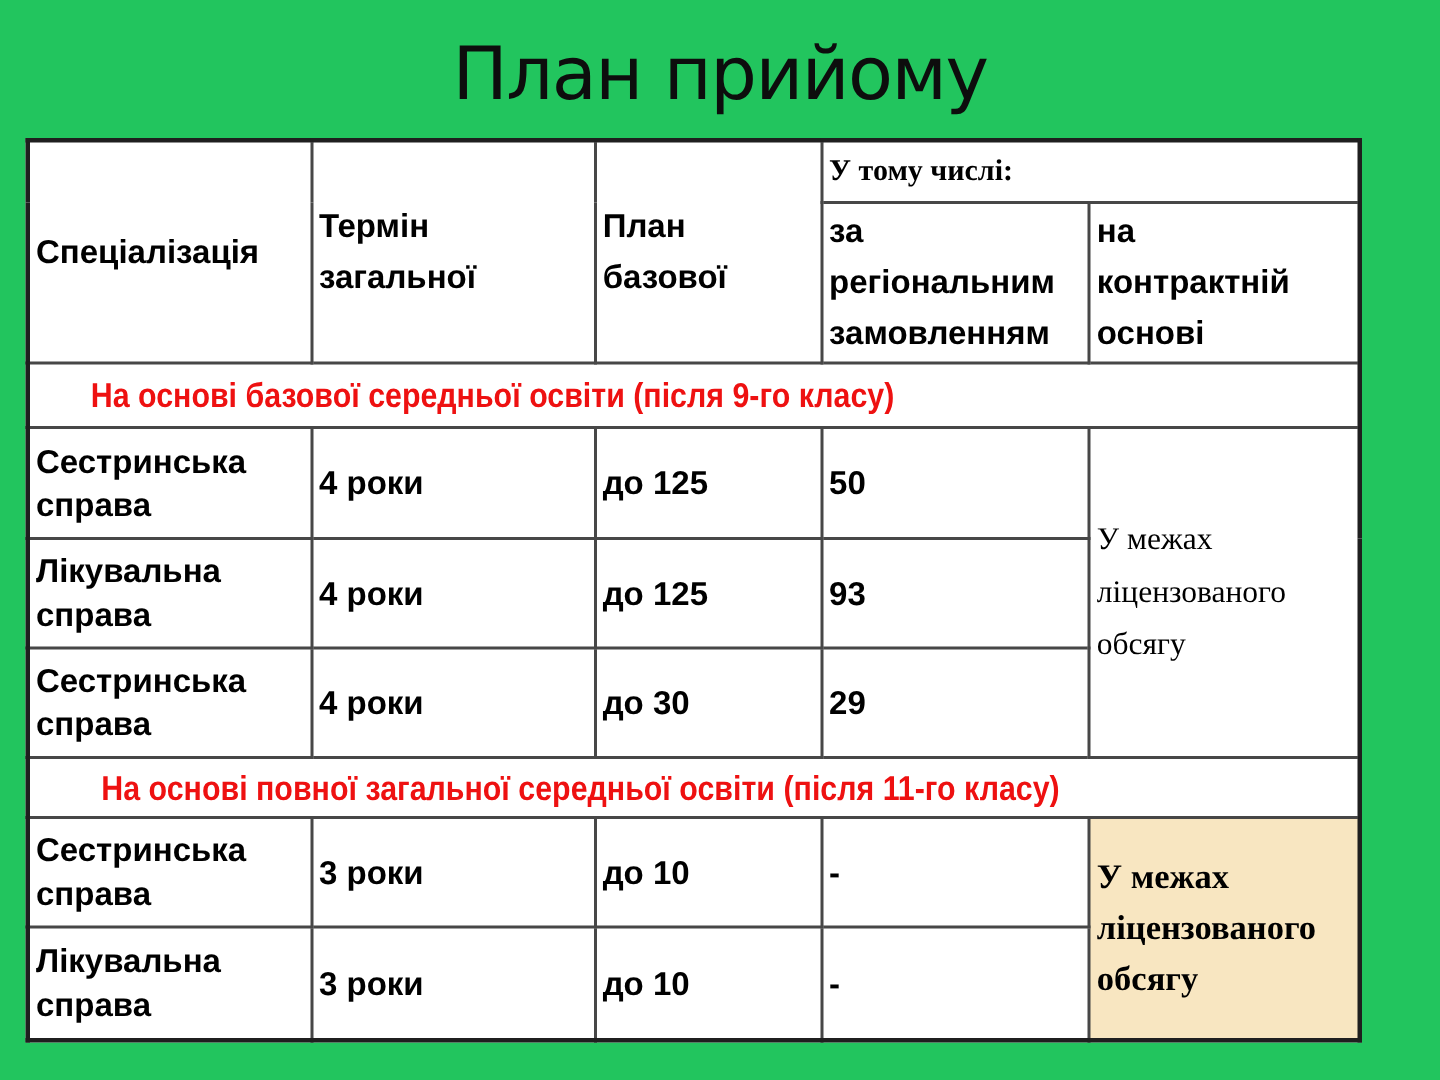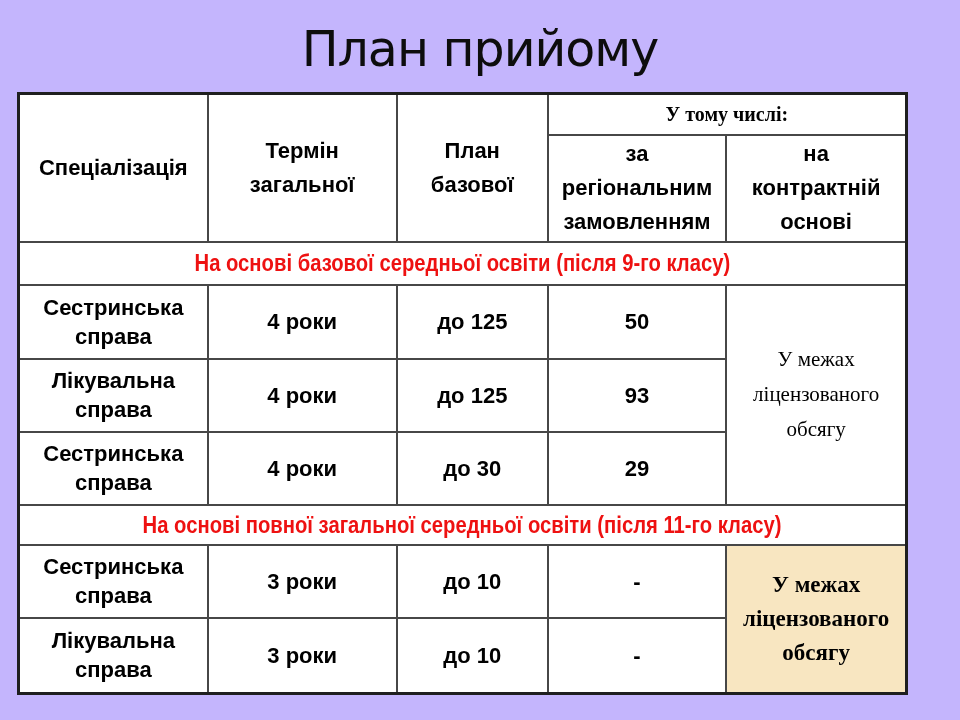--- a/index.html
+++ b/index.html
@@ -1,39 +1,39 @@
 <!DOCTYPE html>
 <html><head>
 <meta charset="utf-8">
 <style>
   html,body{margin:0;padding:0;}
   .slide{
     position:relative;
     width:960px;height:720px;
-    background:#c4b5fd;
+    background:#22c55e;
     font-family:"Liberation Sans",sans-serif;
     overflow:hidden;
   }
   .title{
     position:absolute;top:20px;left:0;width:100%;
     margin:0;text-align:center;
     font-family:"DejaVu Sans","Liberation Sans",sans-serif;
     font-weight:400;font-size:49px;line-height:60px;
     letter-spacing:-1px;color:#0d0d0d;
   }
   table.plan{
     position:absolute;left:17px;top:92px;
     width:891px;height:600px;
     border-collapse:collapse;table-layout:fixed;
     background:#FFFFFF;
     border:3px solid #1f1f1f;
   }
   table.plan td{
     border:2px solid #474747;
-    text-align:center;vertical-align:middle;
+    vertical-align:middle;
     padding:0 4px;color:#000;
     white-space:pre-line;
   }
   .h-sans{font-weight:700;font-size:22px;line-height:34px;}
   .h-serif{
     font-family:"Liberation Serif","DejaVu Serif",serif;
     font-weight:700;font-size:20px;line-height:24px;
   }
   .banner td{padding:0;margin-top:27px;}
   .banner-text{

